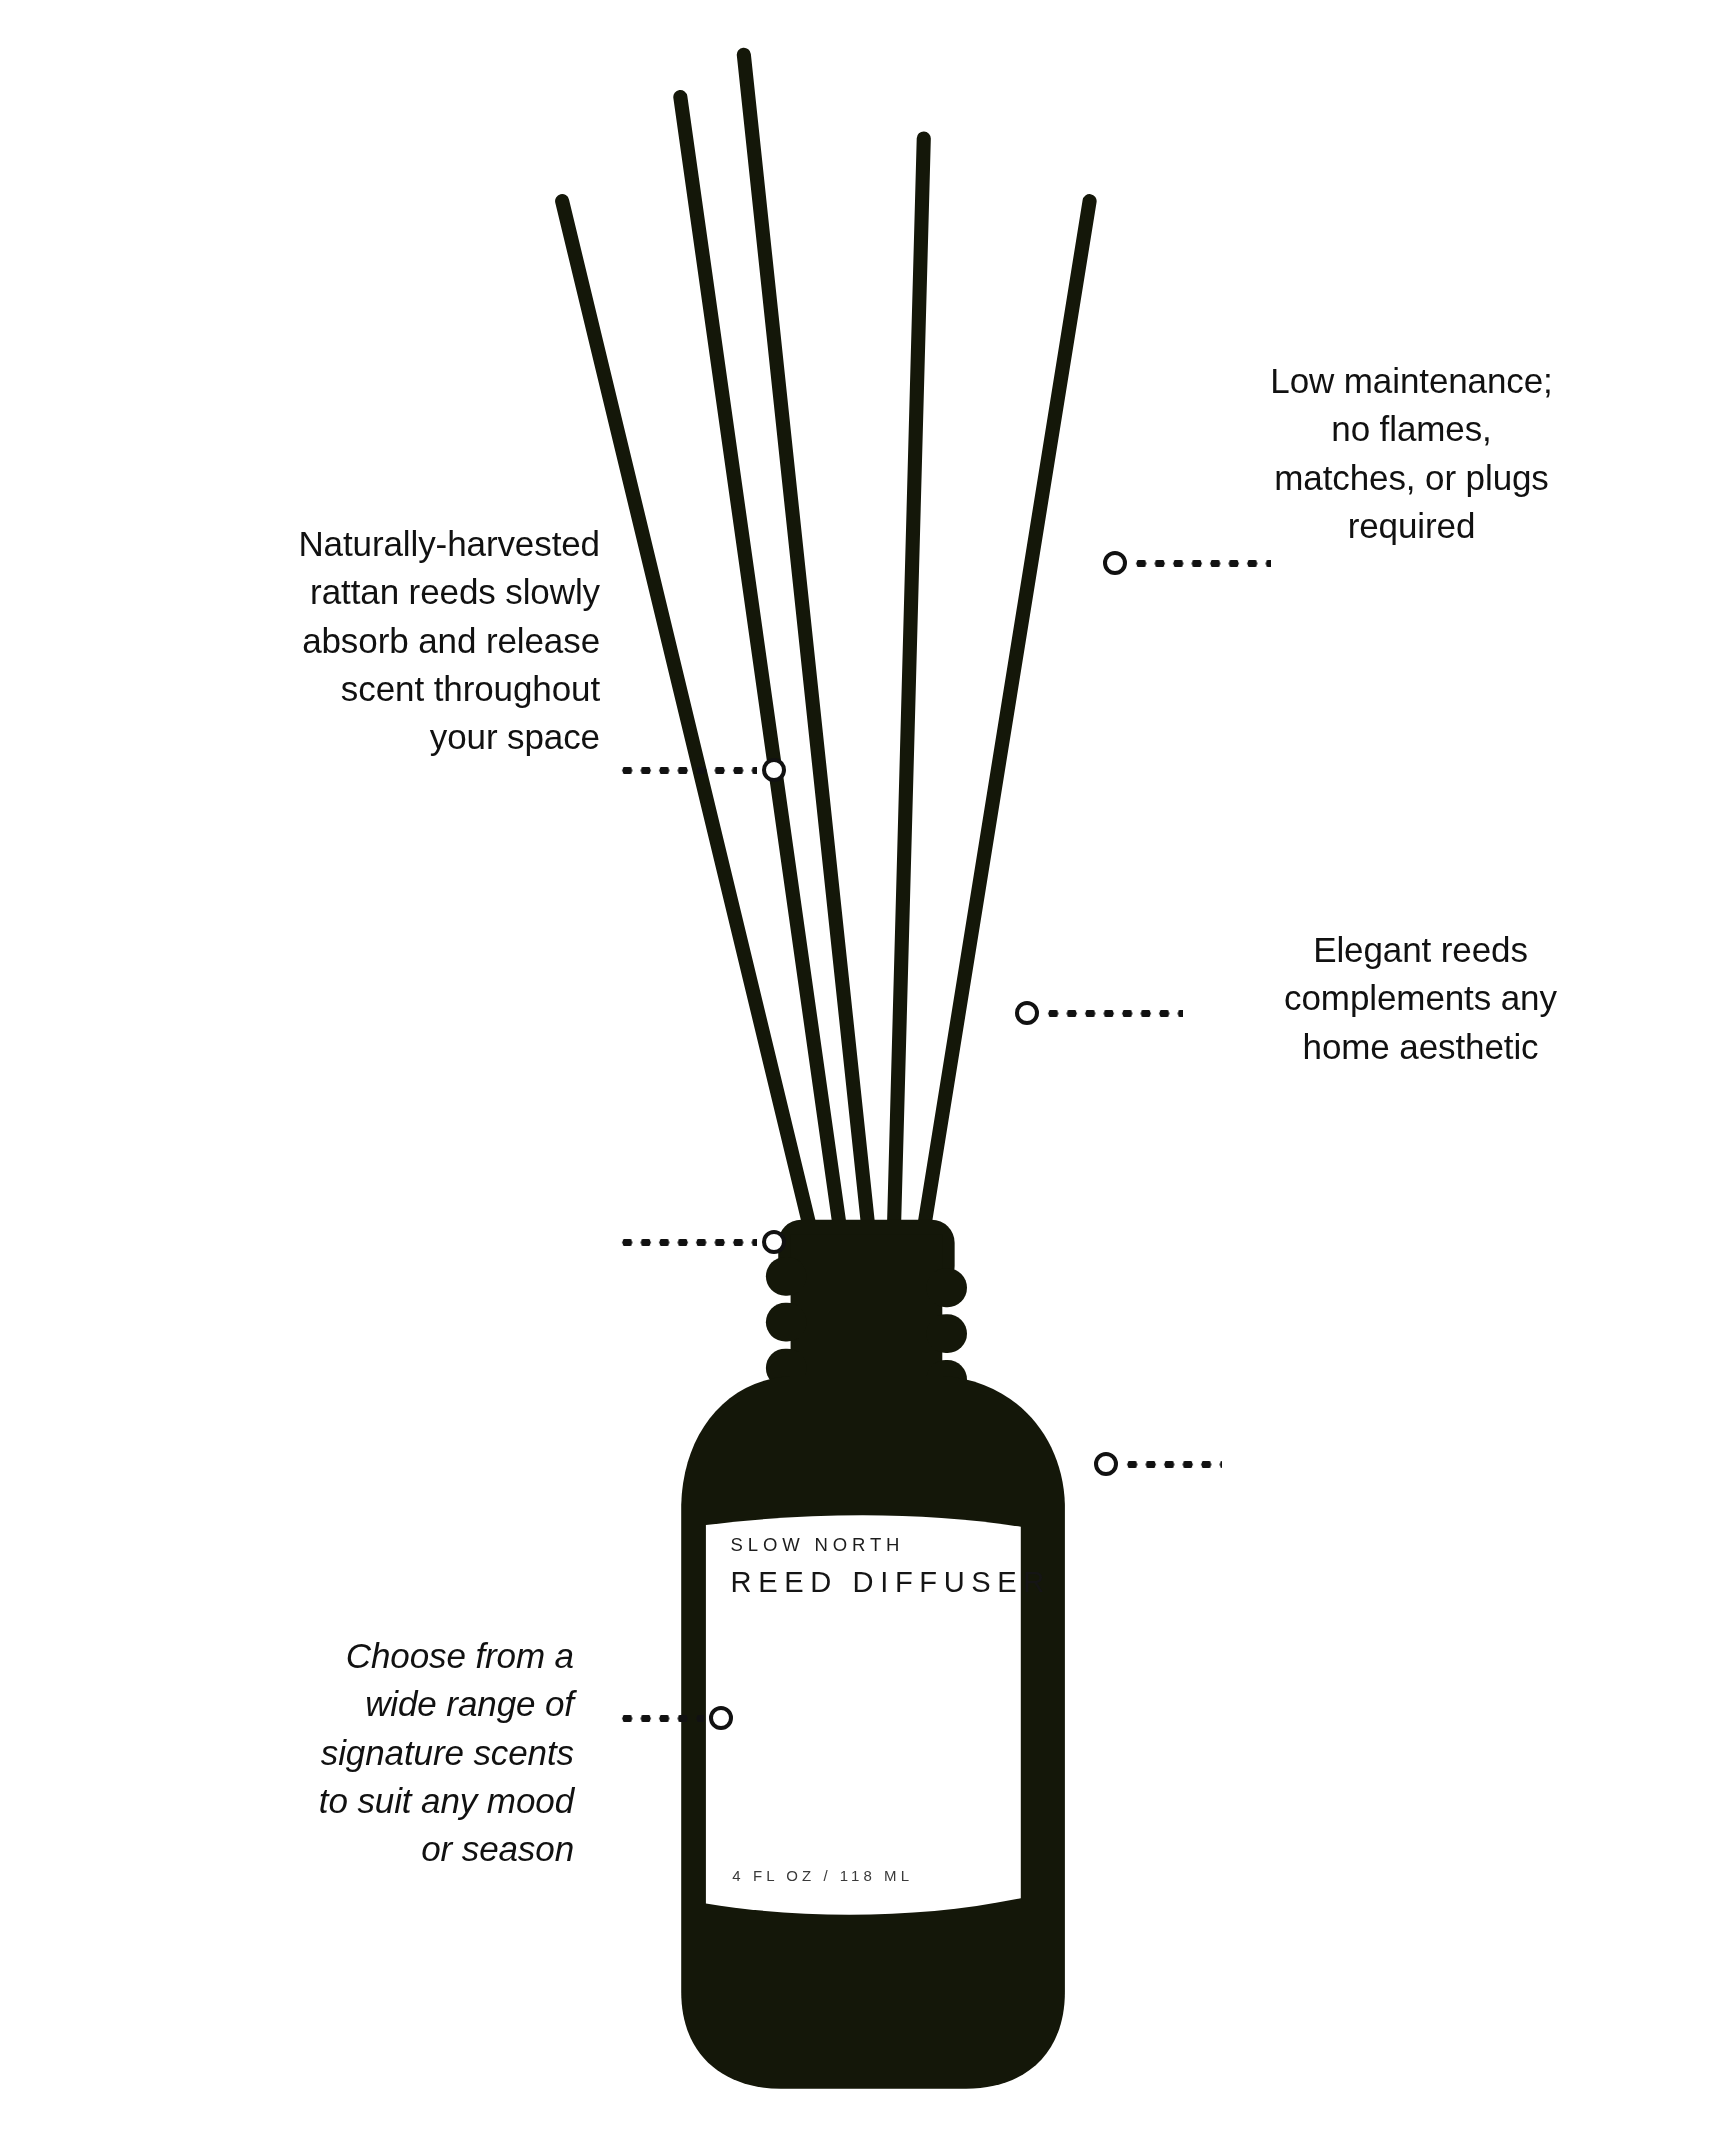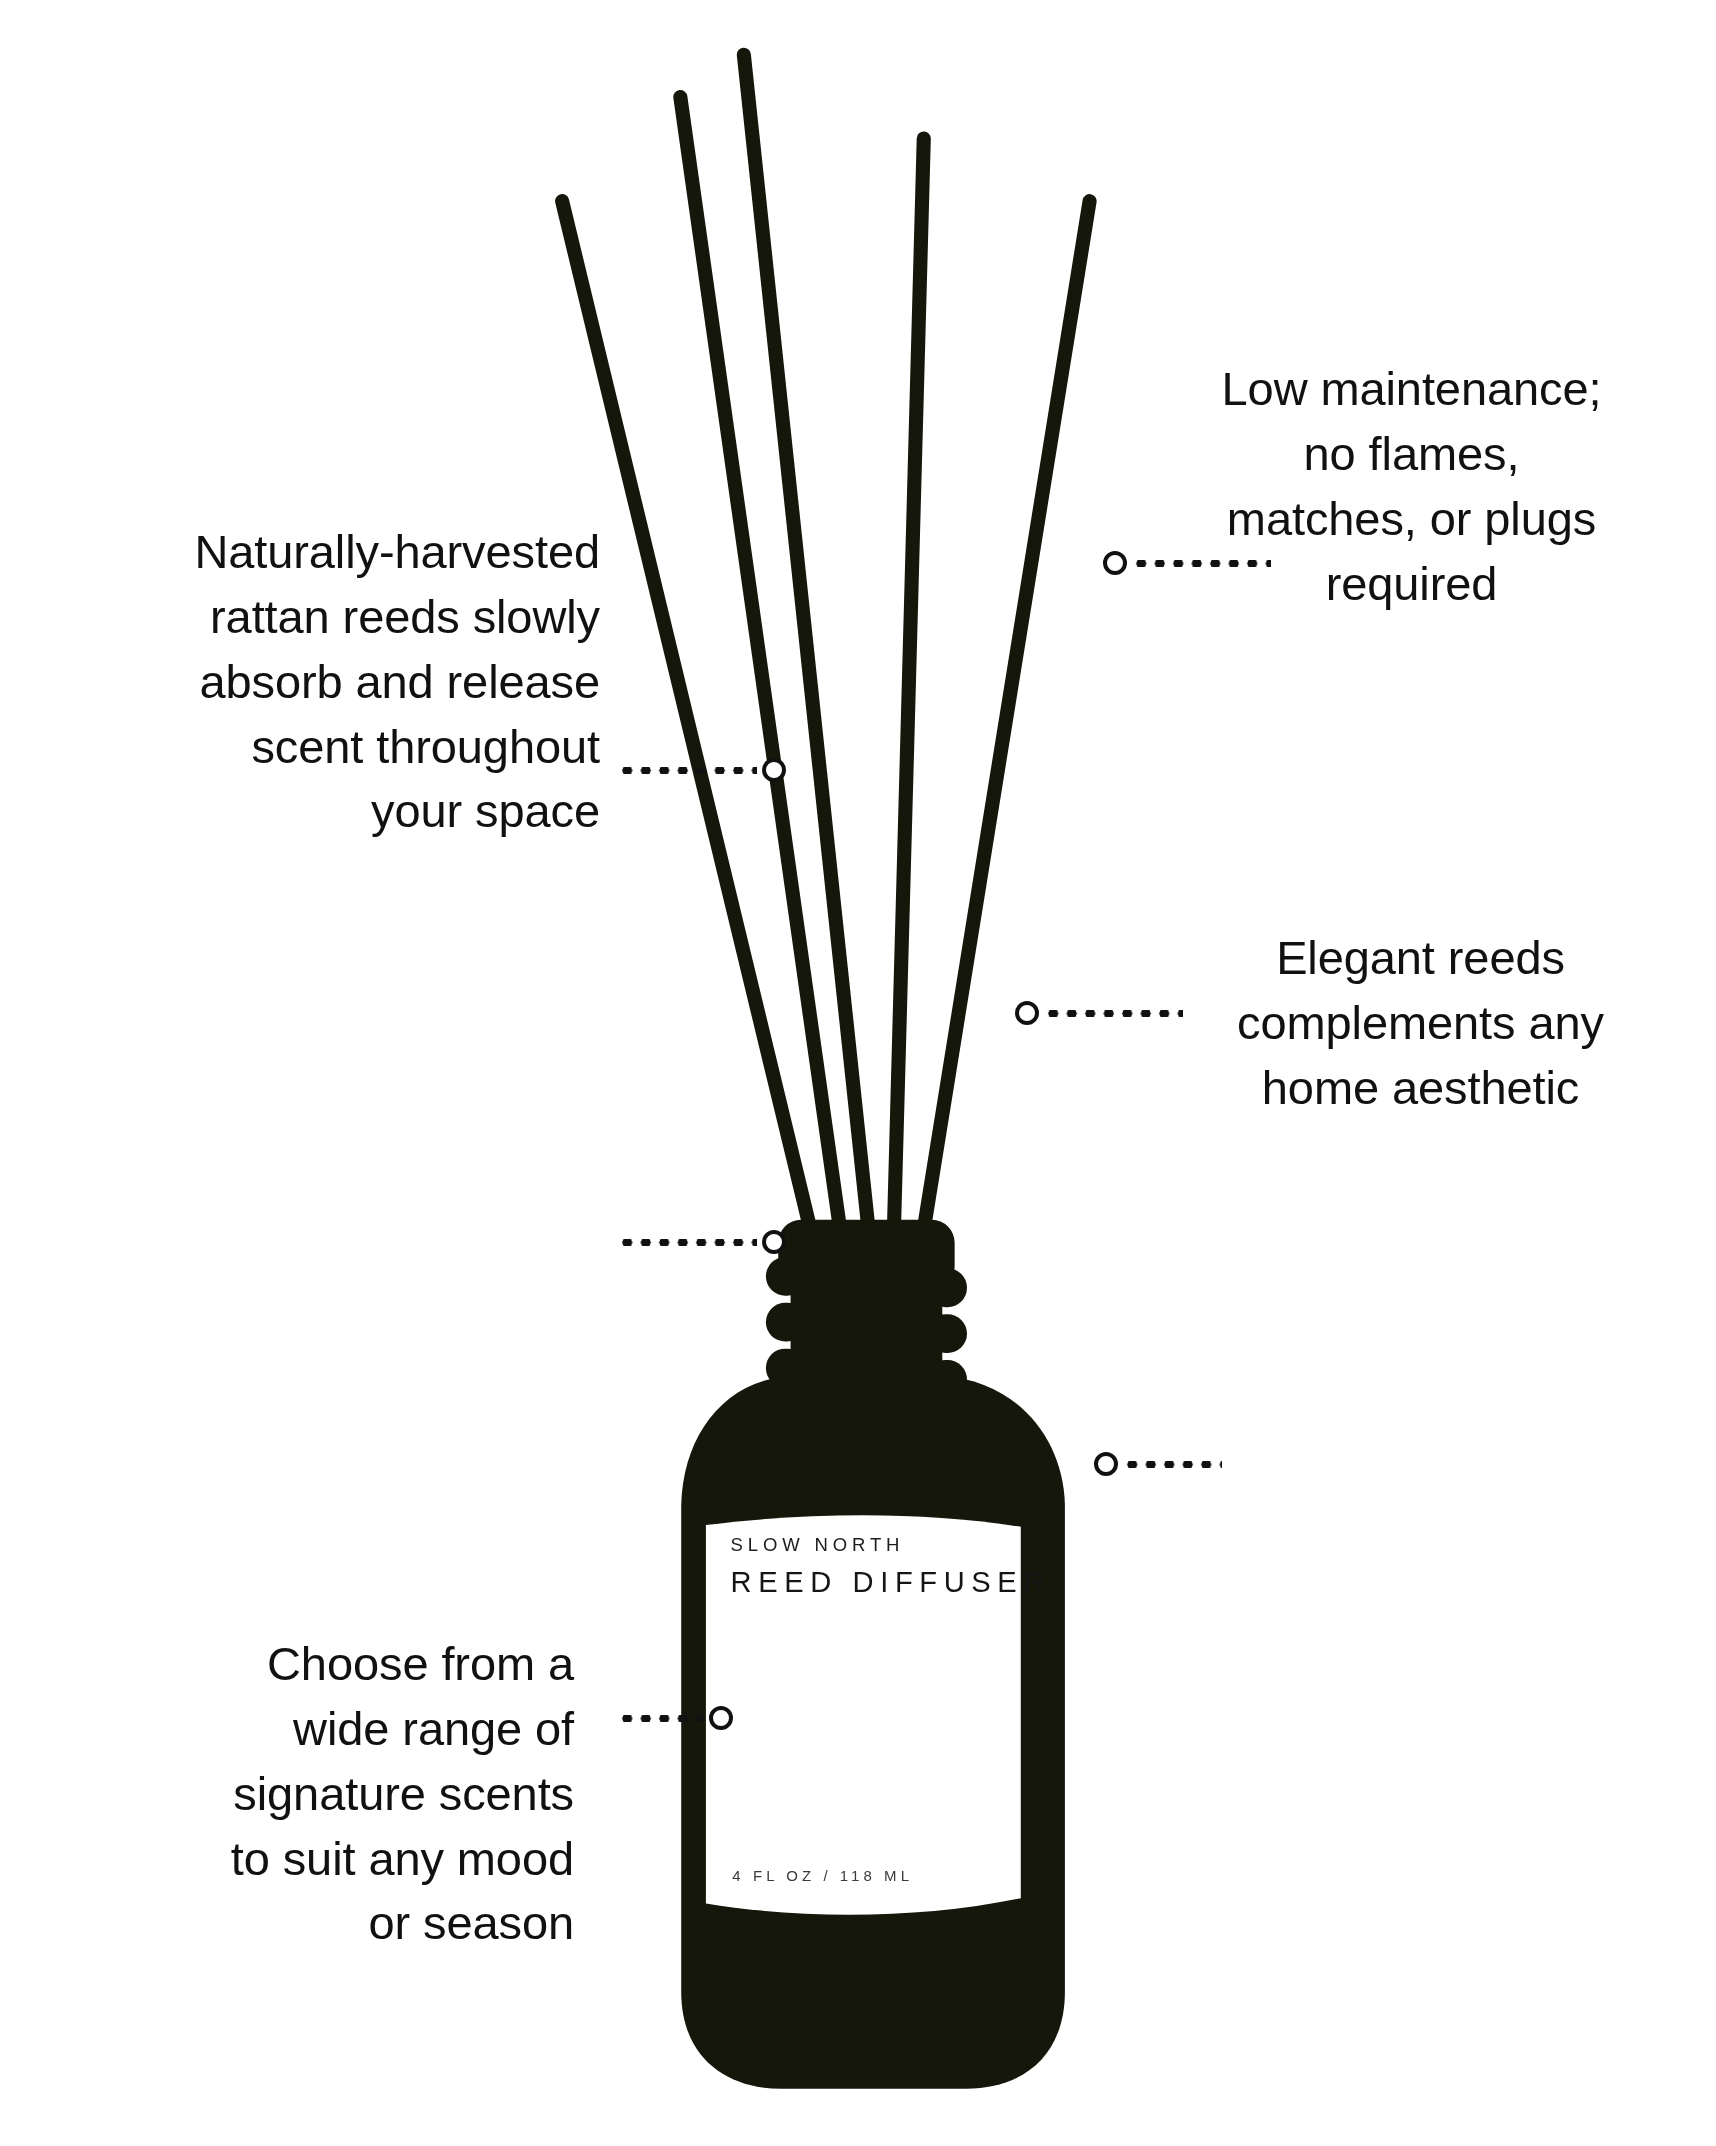--- a/index.html
+++ b/index.html
@@ -26,32 +26,32 @@
     position: absolute;
     left: 0;
     top: 0;
     width: 1717px;
     height: 2146px;
   }
 
   
   .annotation {
     position: absolute;
-    font-size: 47px;
+    font-size: 35px;
     line-height: 1.38;
     color: #111111;
     letter-spacing: -0.1px;
     white-space: pre-line;
   }
   .annotation.align-right { text-align: right; }
   .annotation.align-center{ text-align: center;}
 
   #ann-reeds      { left: 35px;   top: 520px;  width: 565px; }
   #ann-handcraft  { left: 53px;   top: 1166px; width: 503px; }
-  #ann-scents     { left: 53px;   top: 1632px; width: 521px; }
+  #ann-scents     { left: 53px;   top: 1632px; width: 521px; font-style: italic; }
 
   #ann-lowmaint   { left: 1138px; top: 357px;  width: 547px; }
   #ann-elegant    { left: 1156px; top: 926px; width: 529px; }
   #ann-pure       { left: 1226px; top: 1447px; width: 476px; }
 
   
   .connector {
     position: absolute;
     height: 26.5px;
     display: flex;

